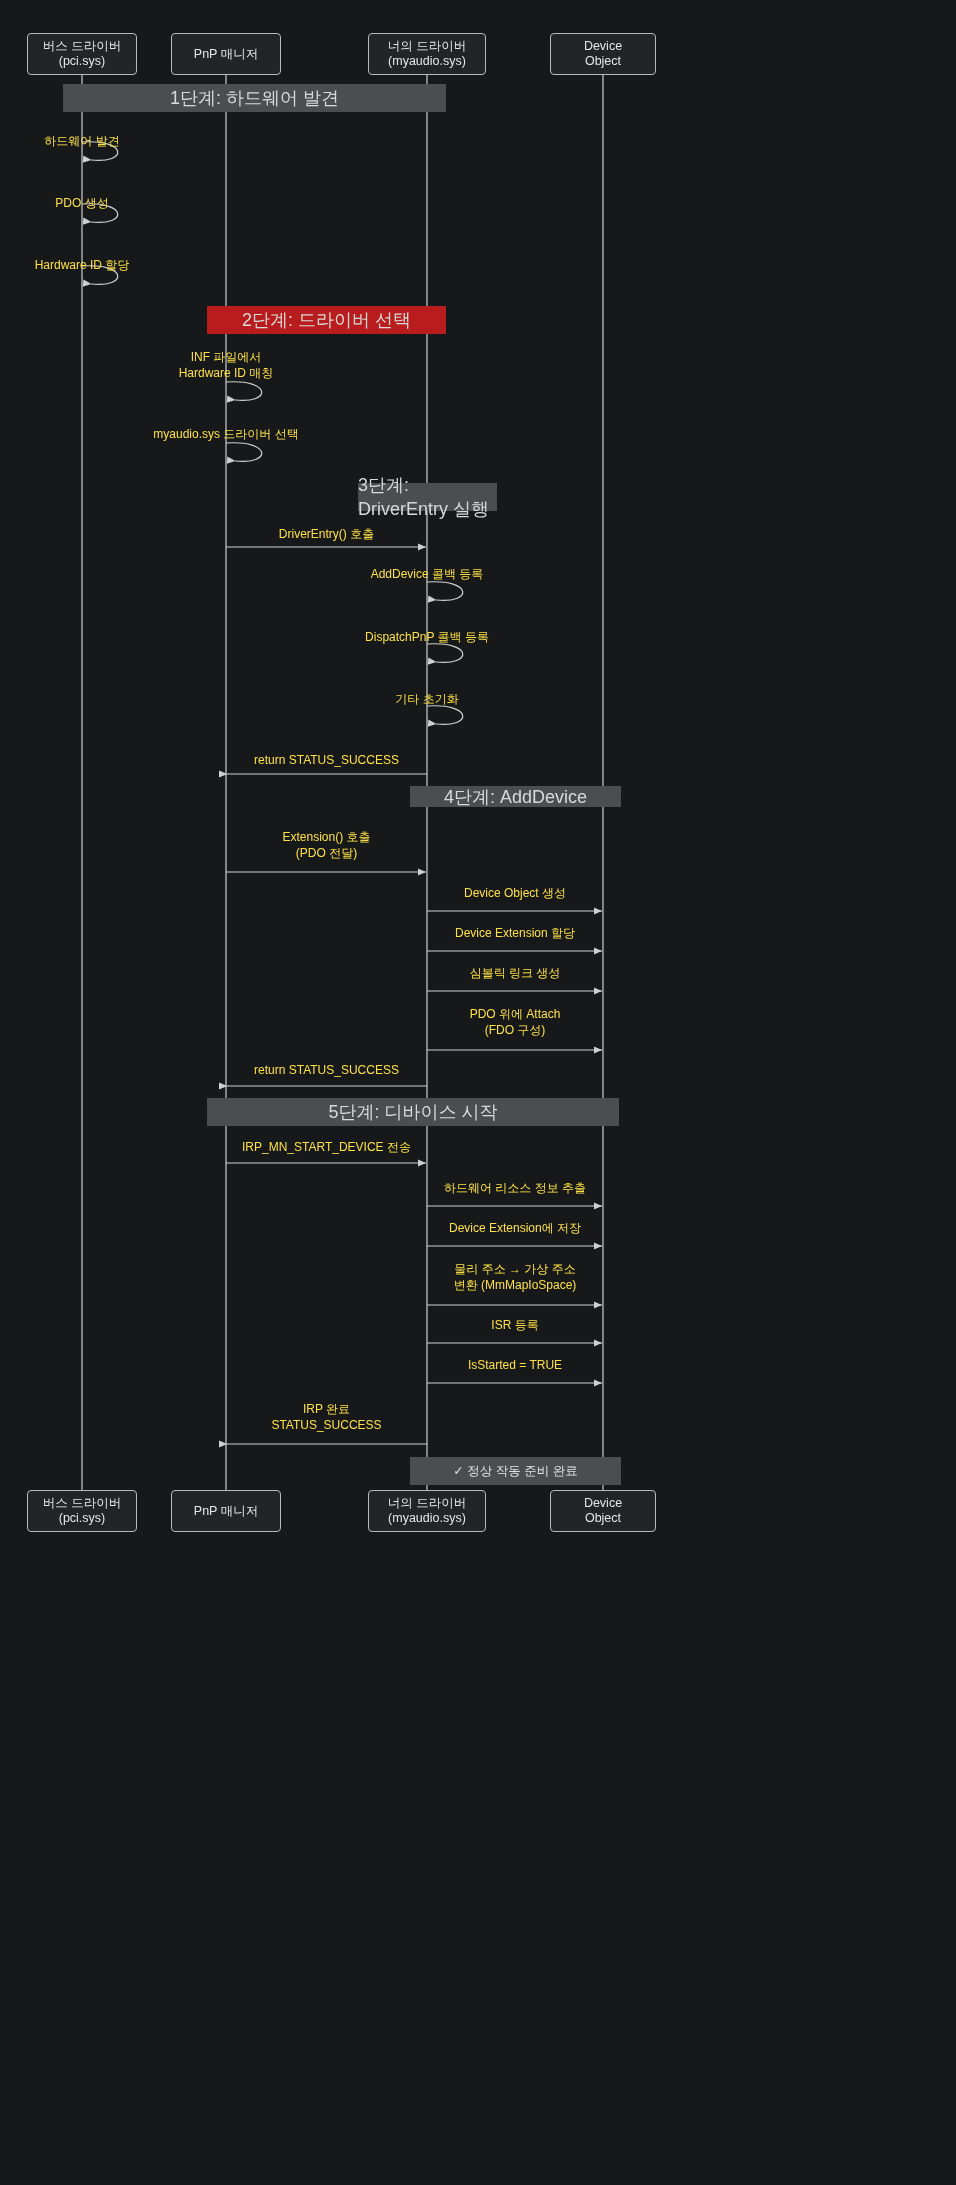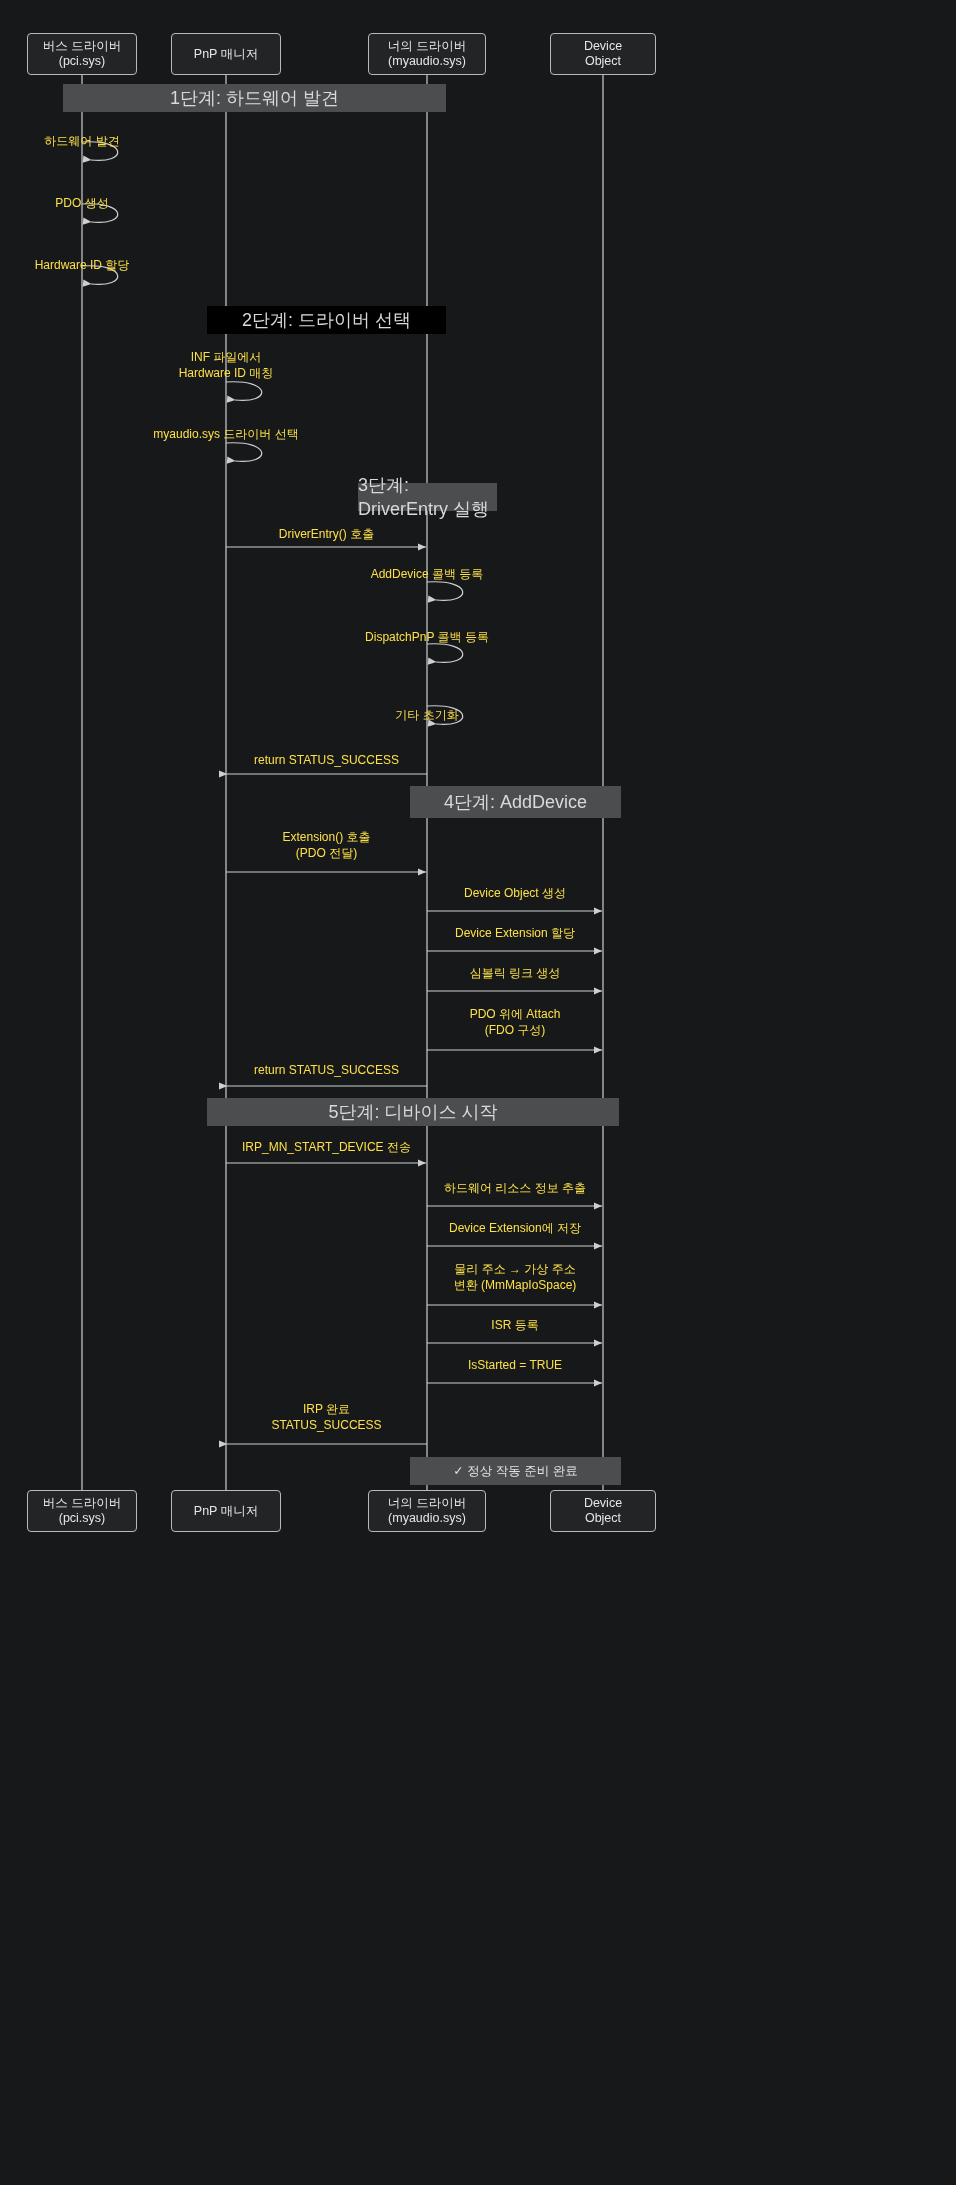--- a/index.html
+++ b/index.html
@@ -84,34 +84,34 @@
       <div class="actor-box" style="left: 226px; top: 1490px; width: 110px; height: 42px;">PnP 매니저</div>
       <div class="actor-box" style="left: 427px; top: 33px; width: 118px; height: 42px;">너의 드라이버
 (myaudio.sys)</div>
       <div class="actor-box" style="left: 427px; top: 1490px; width: 118px; height: 42px;">너의 드라이버
 (myaudio.sys)</div>
       <div class="actor-box" style="left: 603px; top: 33px; width: 106px; height: 42px;">Device
 Object</div>
       <div class="actor-box" style="left: 603px; top: 1490px; width: 106px; height: 42px;">Device
 Object</div>
       <div class="band" style="left: 63px; top: 84px; width: 383px; height: 28px; background: rgb(75, 77, 79);">1단계: 하드웨어 발견</div>
-      <div class="band" style="left: 207px; top: 306px; width: 239px; height: 28px; background: #000000;">2단계: 드라이버 선택</div>
+      <div class="band" style="left: 207px; top: 306px; width: 239px; height: 28px; background: #b91c1c;">2단계: 드라이버 선택</div>
       <div class="band" style="left: 358px; top: 483px; width: 139px; height: 28px; background: rgb(75, 77, 79);">3단계: DriverEntry 실행</div>
-      <div class="band" style="left: 410px; top: 786px; width: 211px; height: 32px; background: rgb(75, 77, 79);">4단계: AddDevice</div>
+      <div class="band" style="left: 410px; top: 786px; width: 211px; height: 21px; background: rgb(75, 77, 79);">4단계: AddDevice</div>
       <div class="band" style="left: 207px; top: 1098px; width: 412px; height: 28px; background: rgb(75, 77, 79);">5단계: 디바이스 시작</div>
       <div class="txt" style="left: 82px; top: 134px;">하드웨어 발견</div>
       <div class="txt" style="left: 82px; top: 196px;">PDO 생성</div>
       <div class="txt" style="left: 82px; top: 258px;">Hardware ID 할당</div>
       <div class="txt twoline" style="left: 226px; top: 349px;">INF 파일에서
 Hardware ID 매칭</div>
       <div class="txt" style="left: 226px; top: 427px;">myaudio.sys 드라이버 선택</div>
       <div class="txt" style="left: 326.5px; top: 527px;">DriverEntry() 호출</div>
       <div class="txt" style="left: 427px; top: 567px;">AddDevice 콜백 등록</div>
       <div class="txt" style="left: 427px; top: 630px;">DispatchPnP 콜백 등록</div>
-      <div class="txt" style="left: 427px; top: 692px; margin-top: 16px;">기타 초기화</div>
+      <div class="txt" style="left: 427px; top: 692px;">기타 초기화</div>
       <div class="txt" style="left: 326.5px; top: 753px;">return STATUS_SUCCESS</div>
       <div class="txt twoline" style="left: 326.5px; top: 829px;">Extension() 호출
 (PDO 전달)</div>
       <div class="txt" style="left: 515px; top: 886px;">Device Object 생성</div>
       <div class="txt" style="left: 515px; top: 926px;">Device Extension 할당</div>
       <div class="txt" style="left: 515px; top: 966px;">심볼릭 링크 생성</div>
       <div class="txt twoline" style="left: 515px; top: 1006px;">PDO 위에 Attach
 (FDO 구성)</div>
       <div class="txt" style="left: 326.5px; top: 1063px;">return STATUS_SUCCESS</div>
       <div class="txt" style="left: 326.5px; top: 1140px;">IRP_MN_START_DEVICE 전송</div>

